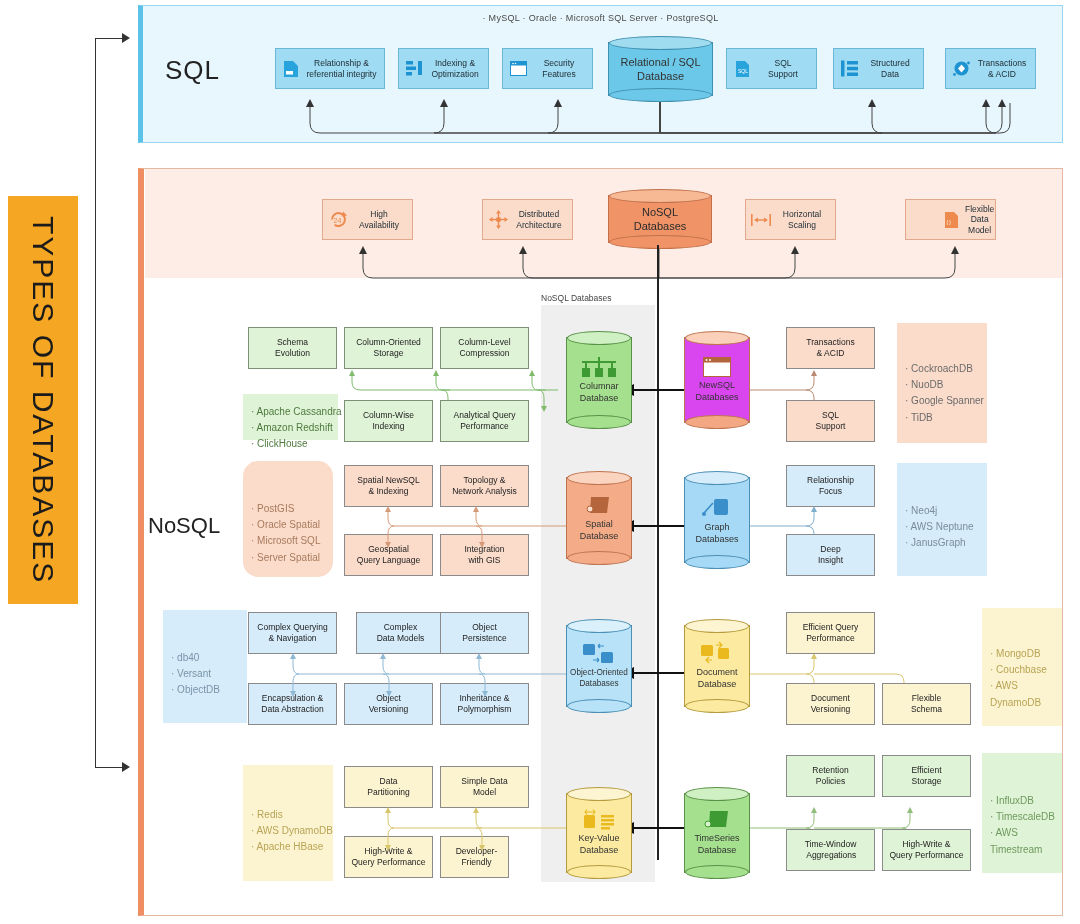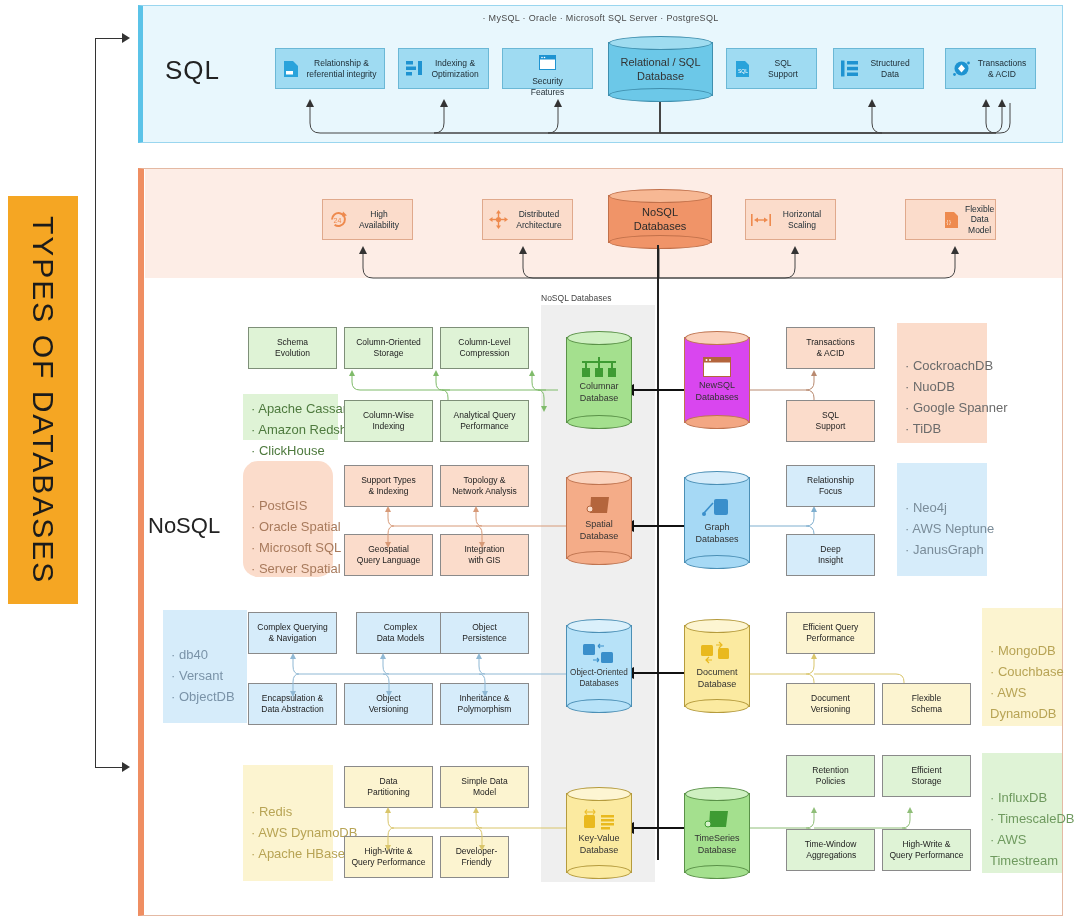--- a/index.html
+++ b/index.html
@@ -44,21 +44,21 @@
   .nosql-word{position:absolute;left:148px;top:513px;font-size:22px;color:#222;}
 
   
   .spine-band{position:absolute;left:541px;top:305px;width:114px;height:577px;background:#EFEFEF;}
   .spine-label{position:absolute;left:541px;top:293px;font-size:8.5px;color:#444;}
   .spine-line{position:absolute;left:657px;top:245px;width:1.5px;height:615px;background:#222;}
 
   
   .box{position:absolute;box-sizing:border-box;border:1px solid #8a8a8a;display:flex;
        align-items:center;justify-content:center;text-align:center;font-size:8.5px;line-height:1.3;color:#222;padding:2px;}
-  .vendors{position:absolute;box-sizing:border-box;padding:4px 8px;font-size:13px;line-height:1.62;}
+  .vendors{position:absolute;box-sizing:border-box;padding:10px 8px;font-size:10px;line-height:1.62;}
   .vendors div{white-space:nowrap;}
 
   .curve{position:absolute;}
   svg{overflow:visible;}
 </style>
 </head>
 <body>
 
 <div id="stage">
 
@@ -117,21 +117,21 @@
           <rect x="0" y="12" width="6" height="3.5" fill="#1E93D1"></rect>
           <rect x="12" y="1" width="4" height="14" fill="#1E93D1"></rect>
         </svg>
     </span>
     <span class="lbl">
       <span>Indexing &amp;</span><br>
       <span>Optimization</span>
     </span>
   </div>
 
-  <div class="chip" style="left:502px;top:48px;width:91px;height:41px;flex-direction:column;">
+  <div class="chip" style="left:502px;top:48px;width:91px;height:41px;">
     <span class="ico">
       <svg width="17" height="15" viewBox="0 0 17 15">
           <rect x="0.5" y="0.5" width="16" height="14" fill="#fff" stroke="#1E93D1"></rect>
           <rect x="0.5" y="0.5" width="16" height="4" fill="#1E93D1"></rect>
           <circle cx="3" cy="2.5" r="0.8" fill="#fff"></circle>
           <circle cx="5.5" cy="2.5" r="0.8" fill="#fff"></circle>
         </svg>
     </span>
     <span class="lbl">
       <span>Security</span><br>
@@ -408,21 +408,21 @@
   </div>
 
   <div class="vendors" style="left:243px;top:461px;width:90px;height:116px;background:#FBDCCB;color:#a87a5c;border-radius:15px;">
     <div style="margin-top:30px;">· PostGIS</div>
     <div>· Oracle Spatial</div>
     <div>· Microsoft SQL</div>
     <div>· Server Spatial</div>
   </div>
 
   <div class="box" style="left:344px;top:465px;width:89px;height:42px;background:#FBDCCB;border-color:#8a8a8a;">
-    <span><span>Support Types</span><br><span>&amp; Indexing</span></span>
+    <span><span>Spatial NewSQL</span><br><span>&amp; Indexing</span></span>
   </div>
   <div class="box" style="left:440px;top:465px;width:89px;height:42px;background:#FBDCCB;border-color:#8a8a8a;">
     <span><span>Topology &amp;</span><br><span>Network Analysis</span></span>
   </div>
   <div class="box" style="left:344px;top:534px;width:89px;height:42px;background:#FBDCCB;border-color:#8a8a8a;">
     <span><span>Geospatial</span><br><span>Query Language</span></span>
   </div>
   <div class="box" style="left:440px;top:534px;width:89px;height:42px;background:#FBDCCB;border-color:#8a8a8a;">
     <span><span>Integration</span><br><span>with GIS</span></span>
   </div>

